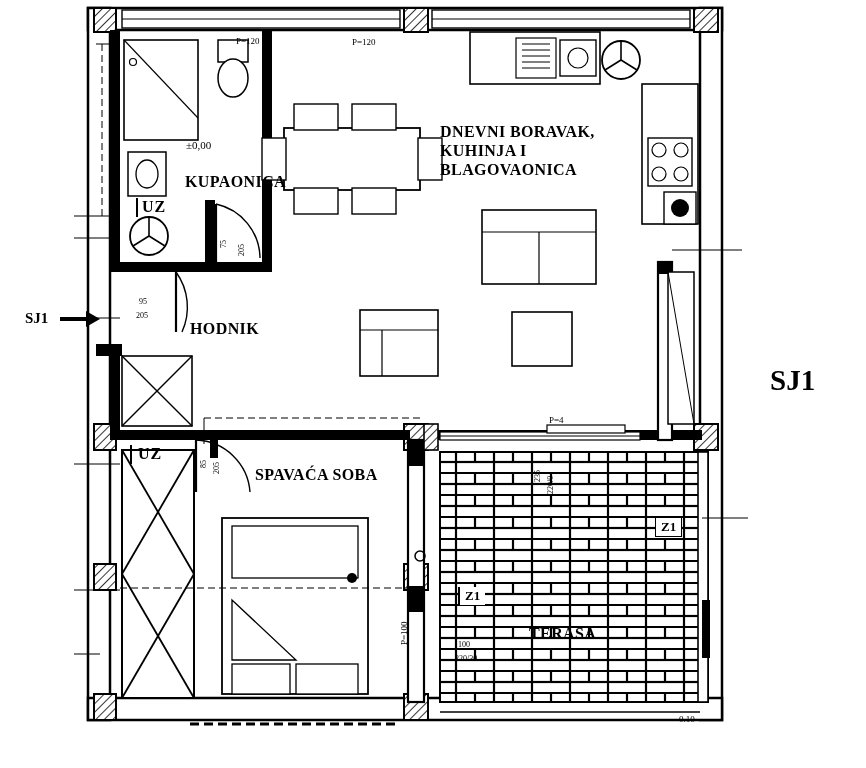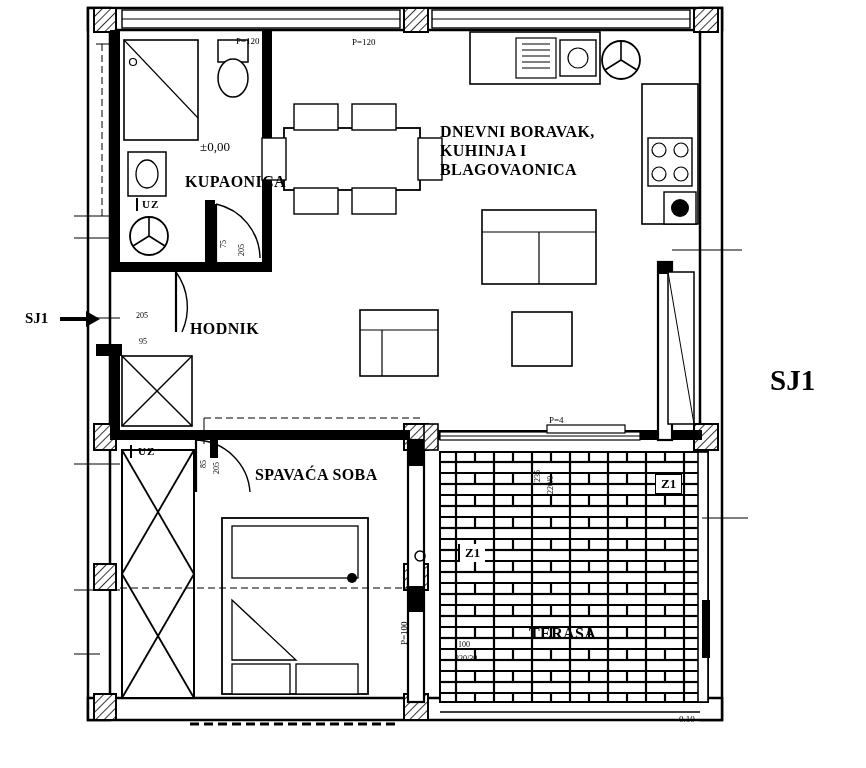--- a/index.html
+++ b/index.html
@@ -46,30 +46,31 @@
   .sj-big {
     font-size: 29px;
     font-weight: bold;
     font-family: "Liberation Serif", serif;
   }
   .sj-small {
     font-size: 15px;
     font-weight: bold;
   }
   .uz-label {
-    font-size: 11px;
+    font-size: 16px;
     font-weight: bold;
     letter-spacing: 1px;
   }
   .z1-box {
     font-size: 13px;
     font-weight: bold;
     border: 1.5px solid #000;
     padding: 1px 5px 2px 5px;
     background: #fff;
+    margin-top: 43px;
   }
 </style>
 </head>
 <body>
 
 <svg id="plan" viewBox="0 0 866 768">
   <defs>
     <pattern id="wallhatch" width="6" height="6" patternUnits="userSpaceOnUse" patternTransform="rotate(45)">
       <rect width="6" height="6" fill="#ffffff"></rect>
       <line x1="0" y1="0" x2="0" y2="6" stroke="#000" stroke-width="1.6"></line>
@@ -296,32 +297,32 @@
 </svg>
 
 <div class="lbl room-label" style="left:185px; top:173px;">KUPAONICA</div>
 <div class="lbl room-label" style="left:440px; top:123px;">DNEVNI BORAVAK,
 KUHINJA I
 BLAGOVAONICA</div>
 <div class="lbl room-label" style="left:190px; top:320px;text-align:center;">HODNIK</div>
 <div class="lbl room-label" style="left:255px; top:466px;">SPAVAĆA SOBA</div>
 <div class="lbl room-label" style="left:529px; top:625px;">TERASA</div>
 
-<div class="lbl dim-label" style="left:200px; top:139px; font-size:13px;">±0,00</div>
+<div class="lbl dim-label" style="left:186px; top:139px; font-size:11px;">±0,00</div>
 <div class="lbl dim-label" style="left:676px; top:714px;">-0.10</div>
 
 <div class="lbl dim-label" style="left:236px; top:36px;">P=120</div>
 <div class="lbl dim-label" style="left:352px; top:37px;">P=120</div>
 <div class="lbl dim-label" style="left:549px; top:415px;">P=4</div>
 <div class="lbl dim-label vert" style="left:399px; top:645px;">P=100</div>
 
 <div class="lbl tiny-label vert" style="left:219px; top:248px;">75</div>
 <div class="lbl tiny-label vert" style="left:237px; top:256px;">205</div>
 
-<div class="lbl tiny-label" style="left:139px; top:297px;margin-top:40px;">95</div>
+<div class="lbl tiny-label" style="left:139px; top:297px;">95</div>
 <div class="lbl tiny-label" style="left:136px; top:311px;">205</div>
 
 <div class="lbl tiny-label vert" style="left:199px; top:468px;">85</div>
 <div class="lbl tiny-label vert" style="left:212px; top:474px;">205</div>
 
 <div class="lbl tiny-label vert" style="left:533px; top:482px;">235</div>
 <div class="lbl tiny-label vert" style="left:546px; top:494px;">220/0</div>
 
 <div class="lbl tiny-label" style="left:458px; top:640px;">100</div>
 <div class="lbl tiny-label" style="left:455px; top:654px;">220/30</div>

